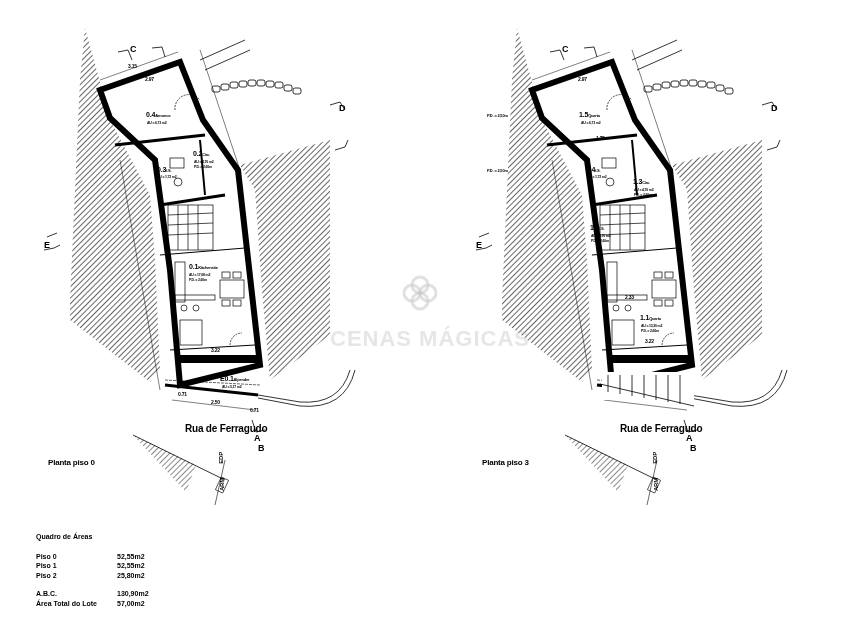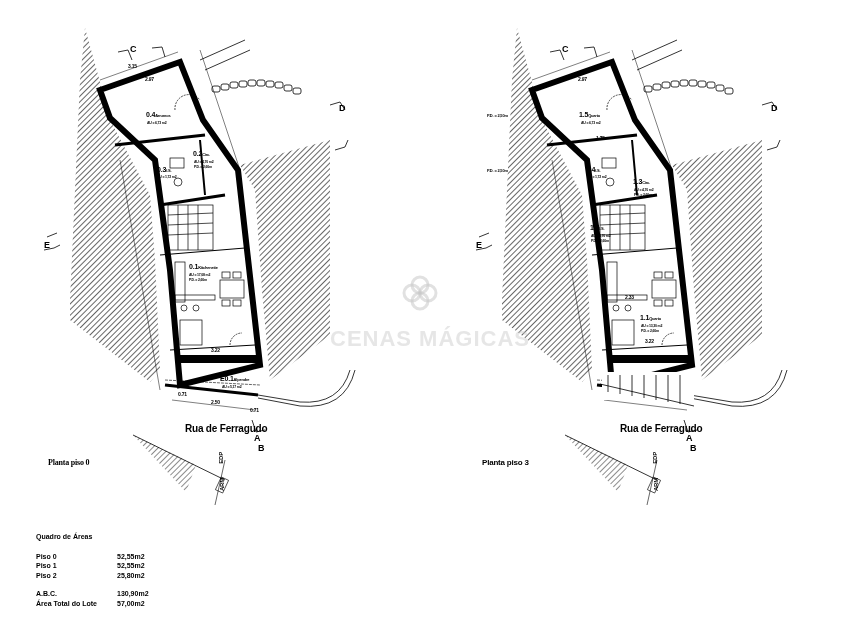--- a/index.html
+++ b/index.html
@@ -142,21 +142,21 @@
 </svg>
 
 <div class="watermark">CENAS MÁGICAS</div>
 
 <div class="lbl sec" style="left:130px;top:44px;">C</div>
 <div class="lbl sec" style="left:339px;top:103px;">D</div>
 <div class="lbl sec" style="left:44px;top:240px;">E</div>
 <div class="lbl sec" style="left:254px;top:433px;">A</div>
 <div class="lbl sec" style="left:258px;top:443px;">B</div>
 <div class="lbl street" style="left:185px;top:423px;">Rua de Ferragudo</div>
-<div class="lbl title" style="left:48px;top:458px;font-family:Liberation Serif, serif;">Planta piso 0</div>
+<div class="lbl title" style="left:48px;top:458px;">Planta piso 0</div>
 <div class="lbl tiny vert" style="left:218px;top:452px;font-size:6px;">EDP</div>
 <div class="lbl tiny vert" style="left:219px;top:478px;font-size:6px;">ARM</div>
 
 <div class="lbl room" style="left:146px;top:111px;"><span>0.4</span><small>Arrumos</small></div>
 <div class="lbl tiny" style="left:147px;top:121px;">AU = 6,73 m2</div>
 
 <div class="lbl room" style="left:193px;top:150px;"><span>0.2</span><small>Circ.</small></div>
 <div class="lbl tiny" style="left:194px;top:160px;">AU = 4,70 m2</div>
 <div class="lbl tiny" style="left:194px;top:165px;">P.D. = 2,60m</div>
 

